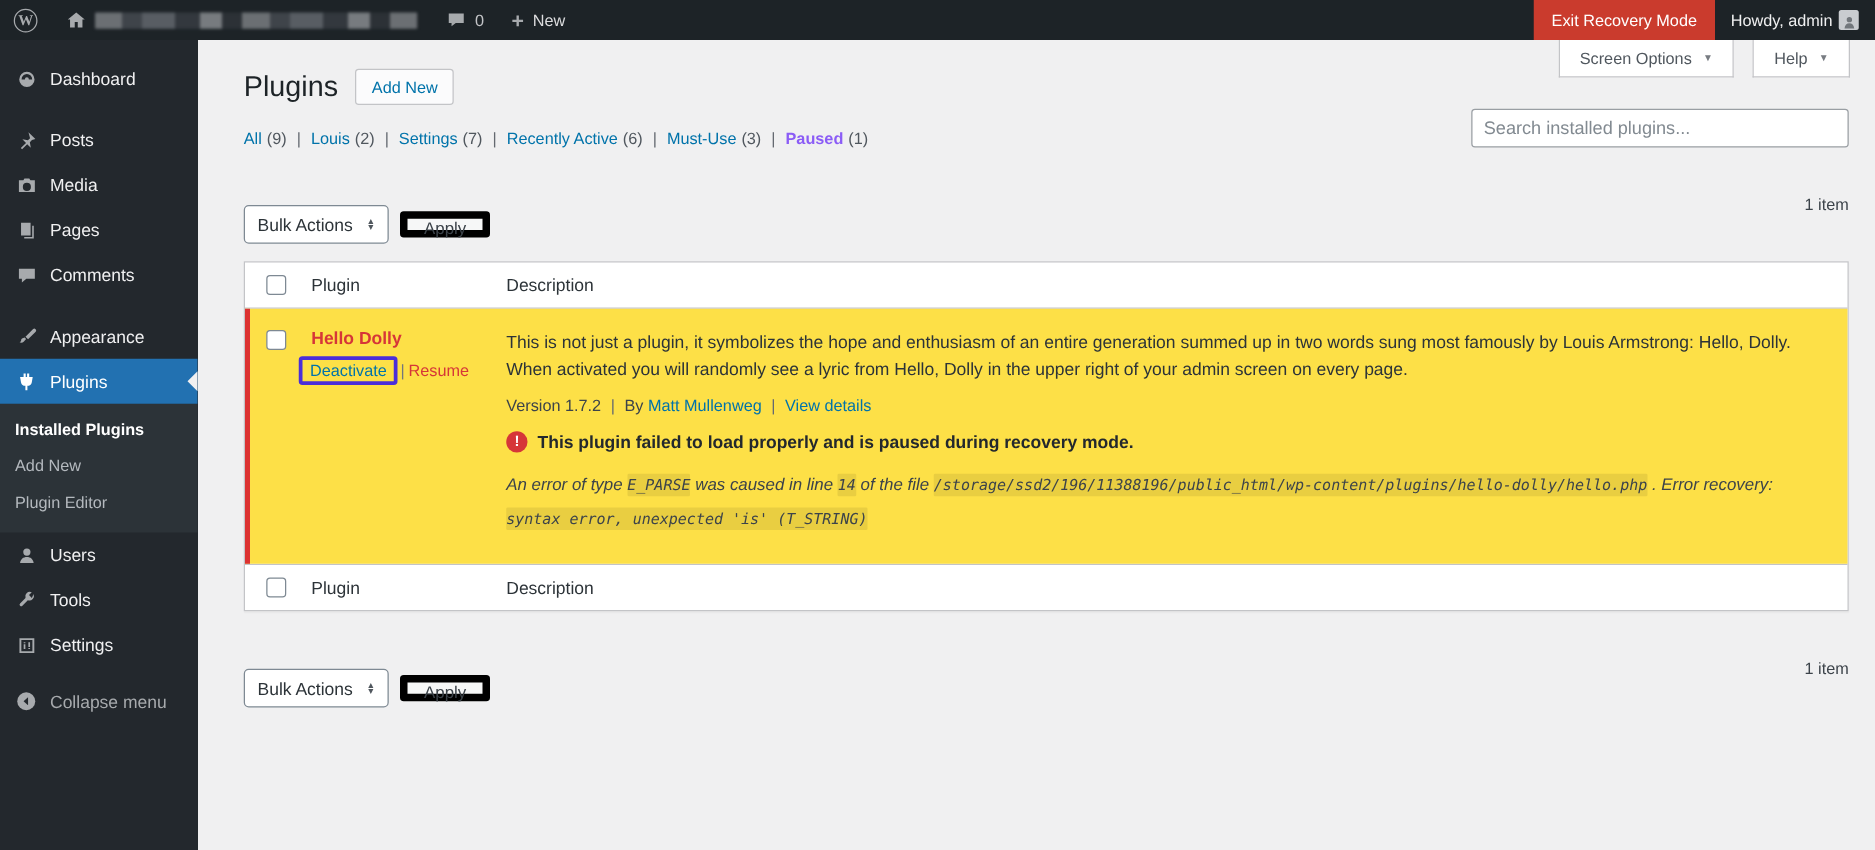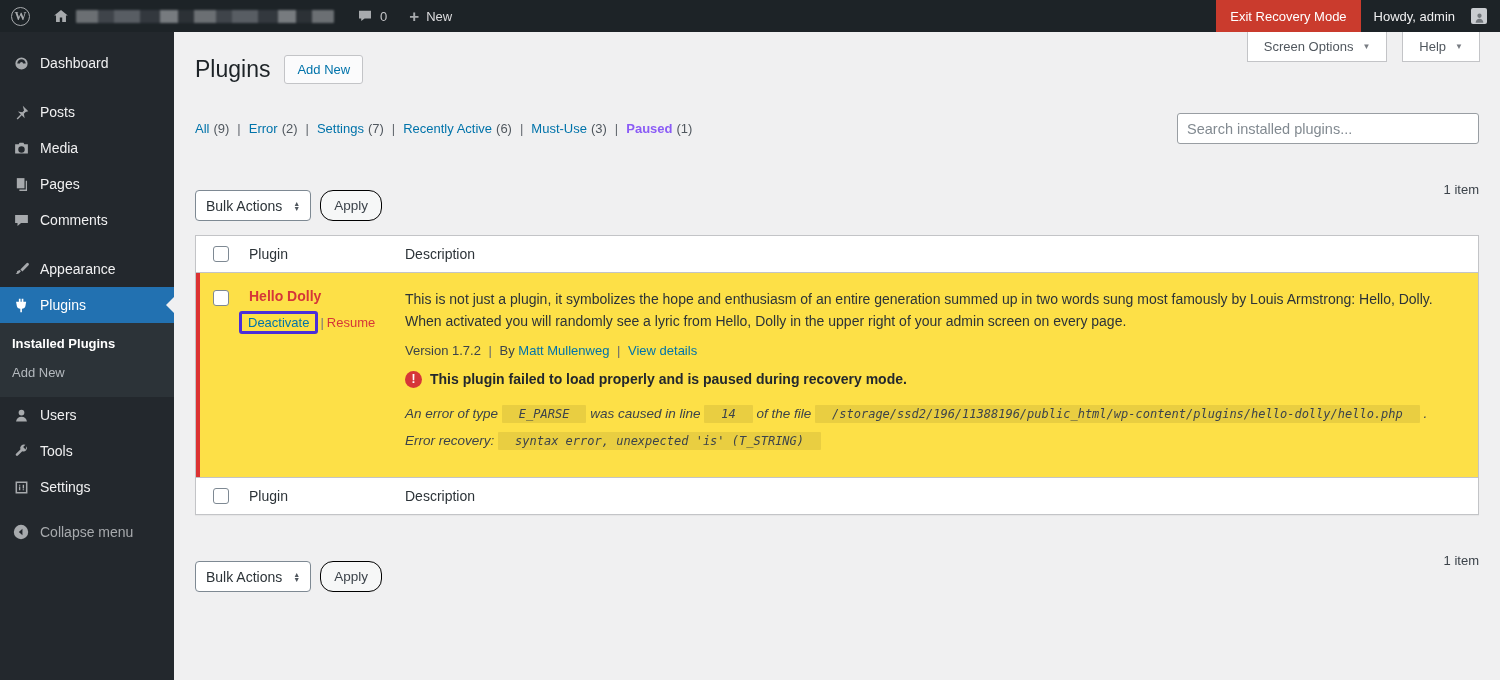--- a/index.html
+++ b/index.html
@@ -16,27 +16,27 @@
   .ab-icon{ width:17px; height:17px; display:flex; align-items:center; justify-content:center; color:#a7aaad; }
   .ab-icon svg{ width:16px; height:16px; fill:currentColor; }
   .redacted{ width:258px; height:13px; border-radius:1px;
     background:repeating-linear-gradient(90deg,#6b6f73 0 22px,#3f444a 22px 38px,#585d63 38px 64px,#33383e 64px 84px,#777b7f 84px 102px,#2c3136 102px 118px);
     filter:blur(1.3px); }
   .ab-count{ color:#c3c4c7; }
   .ab-plus{ font-size:17px; font-weight:bold; color:#a7aaad; line-height:1; }
   .ab-right{ margin-left:auto; display:flex; align-items:center; height:16px; }
   .exit-btn{ background:#ca3b2d; color:#fff; height:32px; display:flex; align-items:center;
     padding:0 14px; font-size:13px; cursor:pointer; border:none; }
-  .howdy{ display:flex; align-items:center; gap:16px; padding:0 13px; height:32px; color:#f0f0f1; cursor:pointer; }
+  .howdy{ display:flex; align-items:center; gap:5px; padding:0 13px; height:32px; color:#f0f0f1; cursor:pointer; }
   .avatar{ width:16px; height:16px; background:#c9ccd0; border-radius:2px; overflow:hidden;
     display:flex; align-items:flex-end; justify-content:center; }
   .avatar svg{ width:13px; height:13px; fill:#72777c; }
 
   
-  .sidebar{ position:fixed; top:32px; left:0; width:174px; height:648px; background:#23282d; padding-top:13px; }
+  .sidebar{ position:fixed; top:32px; left:0; width:158px; height:648px; background:#23282d; padding-top:13px; }
   .menu-item{ display:flex; align-items:center; gap:9px; height:36px; padding:0 8px 0 11px;
     color:#f0f0f1; font-size:14px; cursor:pointer; position:relative; }
   .menu-icon{ width:20px; height:20px; color:#a7aaad; display:flex; align-items:center; justify-content:center; flex:0 0 20px; }
   .menu-icon svg{ width:17px; height:17px; fill:currentColor; }
   .menu-item.active{ background:#2271b1; color:#fff; }
   .menu-item.active .menu-icon{ color:#fff; }
   .menu-item.active::after{ content:""; position:absolute; right:0; top:50%; margin-top:-8px;
     border:8px solid transparent; border-right-color:#f0f0f1; }
   .menu-sep{ height:13px; }
   .submenu{ background:#2c3338; padding:6px 0 10px; }
@@ -54,38 +54,38 @@
 
   .wrap{ padding:0 21px; }
   .title-row{ display:flex; align-items:center; gap:14px; padding-top:23px; }
   .page-title{ font-size:23px; font-weight:400; color:#1d2327; line-height:1.2; }
   .add-new-btn{ border:1px solid #c3c4c7; background:#fbfbfc; color:#0073aa; padding:6px 12px;
     border-radius:3px; font-size:13px; cursor:pointer; }
 
   .notice{ margin-top:16px; background:#fff; border-left:4px solid #72aee6;
     box-shadow:0 1px 1px rgba(0,0,0,.06); padding:12px 12px; color:#3c434a; font-size:13.5px; }
 
-  .filter-row{ display:flex; align-items:center; justify-content:space-between; margin-top:29px; }
+  .filter-row{ display:flex; align-items:flex-end; justify-content:space-between; margin-top:3px; }
   .filters{ display:flex; align-items:center; gap:8px; }
   .filter{ display:flex; gap:4px; }
   .filter-link{ color:#0073aa; cursor:pointer; text-decoration:none; }
   .filter-count{ color:#50575e; }
   .filter.current .filter-link{ color:#8b5cf6; font-weight:bold; cursor:default; }
   .fsep{ color:#646970; }
   .search-input{ width:302px; height:31px; border:1px solid #999ea3; border-radius:3px;
     padding:0 9px; font-size:14.5px; background:#fff; color:#2c3338; font-family:"Liberation Sans",sans-serif; }
   .search-input::placeholder{ color:#828a91; }
 
   .bulk-row{ display:flex; align-items:center; justify-content:space-between; margin-top:13px; }
   .bulk-left{ display:flex; align-items:center; gap:9px;margin-top:33px; }
   .bulk-select{ display:flex; align-items:center; gap:11px; border:1px solid #7e8993; background:#fff;
     border-radius:4px; padding:0 10px; height:31px; color:#2c3338; font-size:14px; cursor:pointer; }
   .updown{ display:flex; flex-direction:column; font-size:7px; line-height:5px; color:#50575e; }
-  .apply-btn{ border:1px solid #000000; background:#f6f7f7; color:#3c434a; padding:0 13px; height:31px;
-    border-radius:13px; font-size:13.5px; cursor:pointer; }
+  .apply-btn{ border:6px solid #000000; background:#f6f7f7; color:#3c434a; padding:0 13px; height:21px;
+    border-radius:3px; font-size:13.5px; cursor:pointer; }
   .item-count{ color:#3c434a; font-size:13px; }
 
   
   .plugins-table{ margin-top:14px; background:#fff; border:1px solid #c3c4c7; box-shadow:0 1px 1px rgba(0,0,0,.04); }
   .t-row{ display:flex; align-items:center; }
   .thead{ border-bottom:1px solid #c3c4c7; }
   .tfoot{ border-top:1px solid #c3c4c7; }
   .col-cb{ flex:0 0 53px; padding:10px 0 10px 17px; }
   .checkbox{ width:16px; height:16px; border:1px solid #7e8993; border-radius:3px; background:#fff; cursor:pointer; }
   .col-plugin{ flex:0 0 156px; font-size:14px; color:#2c3338; }
@@ -103,21 +103,21 @@
 
   .desc-text{ line-height:1.6; color:#2c3338; max-width:1055px; }
   .meta{ margin-top:10px; font-size:13px; color:#3c434a; }
   .meta-link{ color:#0073aa; cursor:pointer; }
   .msep{ color:#646970; margin:0 4px; }
   .paused-msg{ margin-top:13px; display:flex; align-items:center; gap:8px; font-weight:bold; color:#23282d; }
   .err-icon{ width:17px; height:17px; border-radius:50%; background:#d63638; color:#fff; font-weight:bold;
     font-size:12px; display:flex; align-items:center; justify-content:center; flex:0 0 17px; }
   .error-detail{ margin-top:12px; font-style:italic; color:#3c434a; font-size:13.5px; line-height:2.05; max-width:1060px; }
   .code{ font-family:"DejaVu Sans Mono",monospace; font-size:12px; background:rgba(0,0,0,0.08);
-    padding:2px 17px; border-radius:1px; }
+    padding:2px 0; border-radius:1px; }
 </style>
 </head>
 <body>
 
 <div class="adminbar">
   <div class="ab-item">
     <span class="wp-logo-circle">W</span>
   </div>
   <div class="ab-item">
     <span class="ab-icon">
@@ -208,20 +208,21 @@
     <span class="menu-icon">
       <svg viewBox="0 0 20 20">
           <path d="M12.2 2.2v3.3h3.3l-.9 5c-.4 2-2 3.2-4 3.2h-.1v4.1H8.6v-4.1h-.1c-2 0-3.6-1.2-4-3.2l-.9-5h3.3V2.2h2v3.3h1.3V2.2z"></path>
         </svg>
     </span>
     <span>Plugins</span>
   </div>
   <div class="submenu">
     <div class="submenu-item current">Installed Plugins</div>
     <div class="submenu-item">Add New</div>
+    <div class="submenu-item">Plugin Editor</div>
   </div>
   <div class="menu-item">
     <span class="menu-icon">
       <svg viewBox="0 0 20 20">
           <path d="M10 3.2a3.4 3.4 0 110 6.8 3.4 3.4 0 010-6.8zM3.6 17c.5-3.6 3-5.6 6.4-5.6s5.9 2 6.4 5.6z"></path>
         </svg>
     </span>
     <span>Users</span>
   </div>
   <div class="menu-item">
@@ -274,21 +275,21 @@
 
 
     <div class="filter-row">
       <div class="filters">
         <span class="filter">
           <a class="filter-link">All</a>
           <span class="filter-count">(9)</span>
         </span>
         <span class="fsep">|</span>
         <span class="filter">
-          <a class="filter-link">Error</a>
+          <a class="filter-link">Louis</a>
           <span class="filter-count">(2)</span>
         </span>
         <span class="fsep">|</span>
         <span class="filter">
           <a class="filter-link">Settings</a>
           <span class="filter-count">(7)</span>
         </span>
         <span class="fsep">|</span>
         <span class="filter">
           <a class="filter-link">Recently Active</a>

